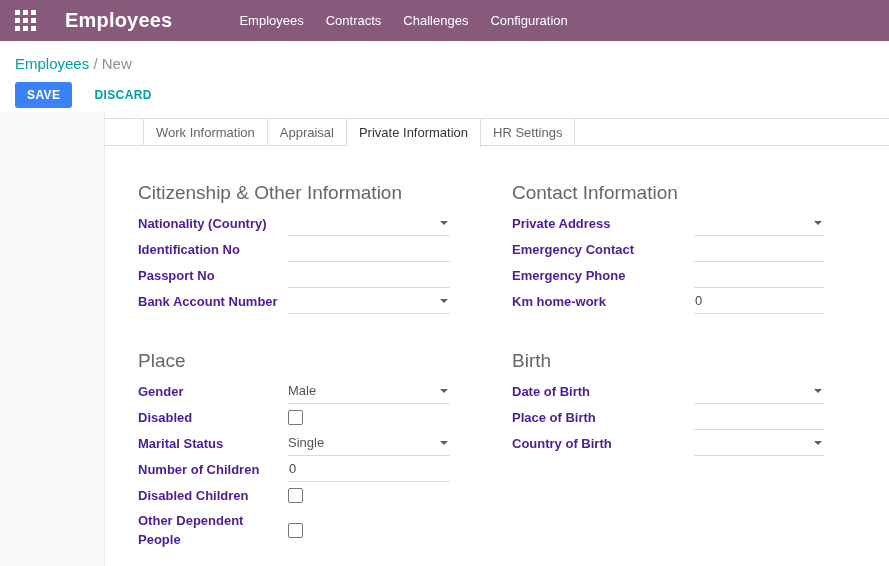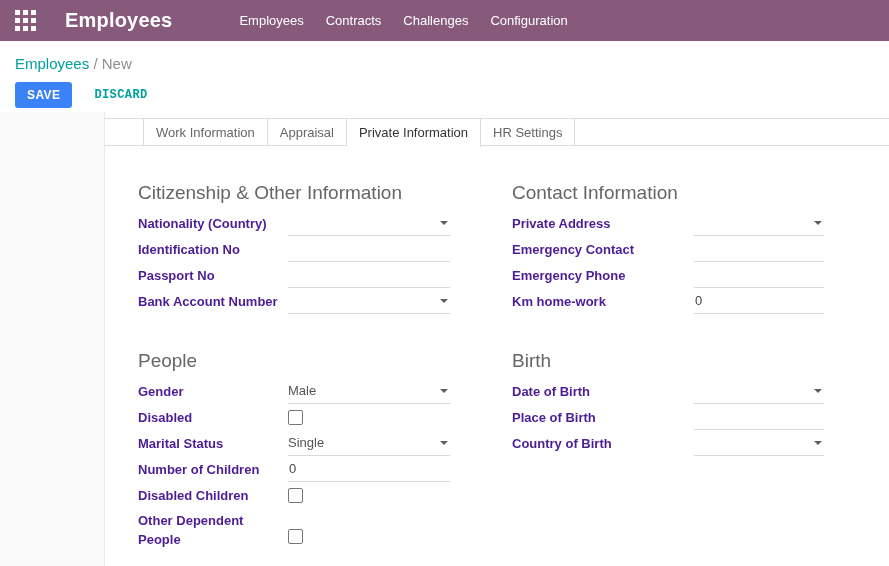--- a/index.html
+++ b/index.html
@@ -33,21 +33,21 @@
   .breadcrumb { font-size: 15px; margin-top: 6px; }
   .breadcrumb .link { color: #00A09D; cursor: pointer; }
   .breadcrumb .sep, .breadcrumb .current { color: #8f8f8f; }
   .button-row { margin-top: 10px; display: flex; align-items: center; }
   .btn-save {
     background: #3b82f6; color: #fff; border: none; border-radius: 3px;
     font-family: inherit; font-size: 12px; font-weight: 700;
     letter-spacing: 0.4px; padding: 6px 12px; cursor: pointer;
   }
   .btn-discard {
-    background: none; border: none; color: #00A09D; font-family: Liberation Mono, monospace;
+    background: none; border: none; color: #00A09D; font-family: Liberation Sans, sans-serif;
     font-size: 12px; font-weight: 700; letter-spacing: 0.4px;
     margin-left: 16px; cursor: pointer;
   }
 
   
   .content { display: flex; height: 454px; background: #fff; }
   .left-gutter { width: 105px; background: #f9f9f9; border-right: 1px solid #ebebeb; flex: 0 0 auto; }
   .sheet { flex: 1; background: #fff; padding-top: 6px; min-width: 0; }
 
   
@@ -65,21 +65,21 @@
 
   
   .sheet-content { padding: 0 65px 0 33px; }
   .group-row { display: flex; gap: 62px; }
   .form-col { flex: 1; min-width: 0; }
   .section-title {
     font-size: 19px; font-weight: 400; color: #666;
     margin: 36px 0 6px; white-space: nowrap;
   }
   .field-row { display: flex; align-items: center; min-height: 26px; }
-  .field-row.row-top { align-items: flex-end; padding-top: 3px; }
+  .field-row.row-top { align-items: center; padding-top: 3px; }
   .field-label {
     font-size: 13px; font-weight: 700; color: #4c1d95;
     flex: 0 0 150px; line-height: 19px; padding-right: 8px;
   }
   .col-right .field-label { flex-basis: 182px; }
   .field-control {
     flex: 1; position: relative; height: 26px;
     display: flex; align-items: center;
     border-bottom: 1px solid #d9d9d9; cursor: text;
   }
@@ -216,21 +216,21 @@
             <div class="field-label">Km home-work</div>
             <div class="field-control">
               <input class="text-input" type="text" value="0" style="">
             </div>
           </div>
         </div>
       </div>
 
       <div class="group-row">
         <div class="form-col col-left">
-          <div class="section-title">People</div>
+          <div class="section-title">Place</div>
 
           <div class="field-row">
             <div class="field-label">Gender</div>
             <div class="field-control is-select">
               <span class="select-value">Male</span>
               <span class="caret"></span>
             </div>
           </div>
 
           <div class="field-row">

